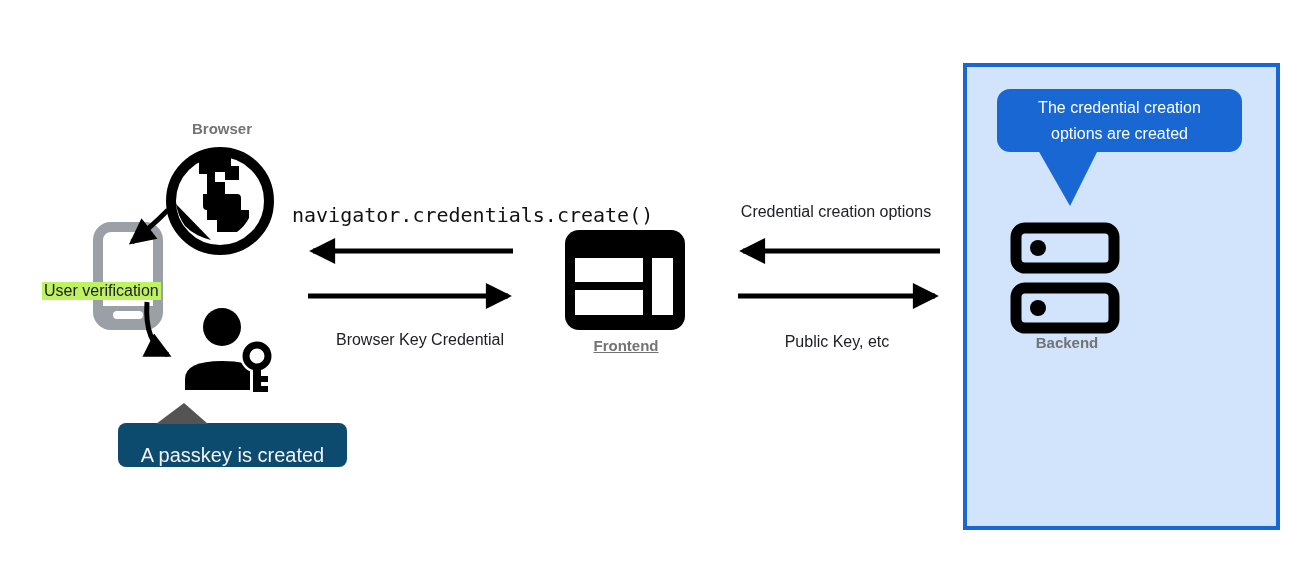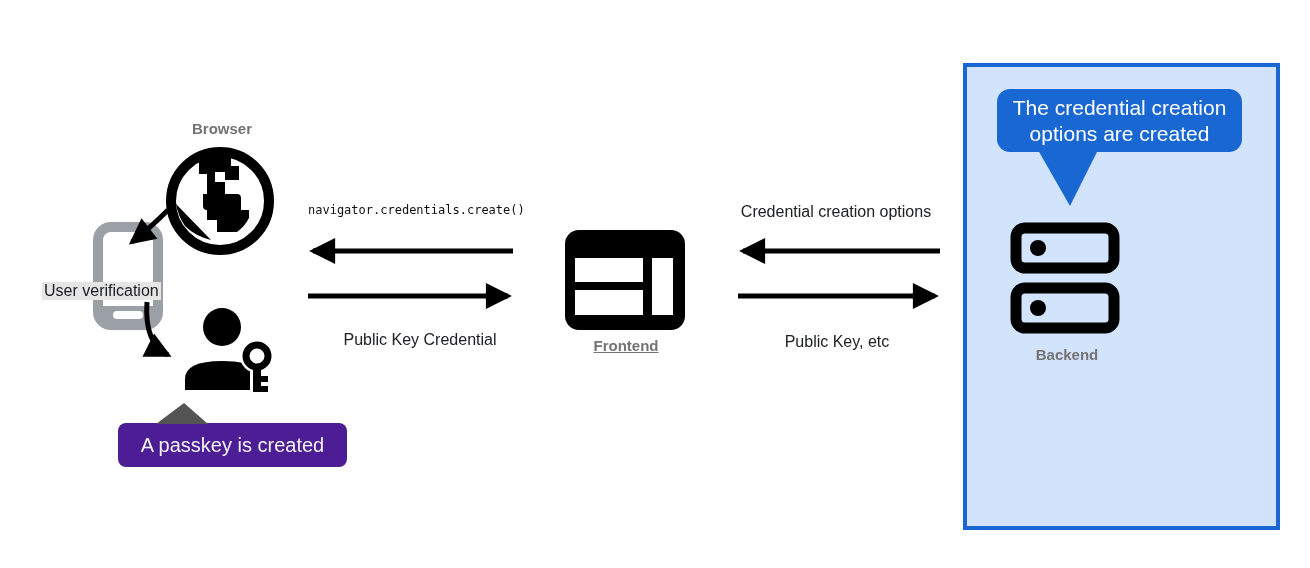--- a/index.html
+++ b/index.html
@@ -3,59 +3,59 @@
 <meta charset="utf-8">
 <style>
   html,body{margin:0;padding:0;background:#fff;}
   .canvas{
     position:relative;width:1310px;height:568px;background:#ffffff;
     font-family:"Liberation Sans",sans-serif;color:#202124;overflow:hidden;
   }
   .abs{position:absolute;}
   .label{font-size:16px;color:#202124;white-space:nowrap;}
   .label-bold{font-size:15px;font-weight:bold;color:#737373;white-space:nowrap;text-align:center;}
-  .code{font-family:"DejaVu Sans Mono",monospace;font-size:12px;color:#111;white-space:nowrap;margin-left:16px;}
+  .code{font-family:"DejaVu Sans Mono",monospace;font-size:20px;color:#111;white-space:nowrap;}
   .center{text-align:center;}
 
   
   .callout-dark{
-    left:118px;top:423px;width:229px;height:44px;background:#4c1d95;border-radius:8px;
-    display:flex;align-items:center;justify-content:center;
+    left:118px;top:423px;width:229px;height:44px;background:#0c4a6e;border-radius:8px;
+    display:flex;align-items:flex-end;justify-content:center;
     color:#f1f3f4;font-size:20px;
   }
   .callout-dark .ptr{
     position:absolute;left:38px;top:-20px;width:0;height:0;
     border-left:28px solid transparent;border-right:24px solid transparent;
     border-bottom:21px solid #545454;
   }
 
   
   .panel{
     left:963px;top:63px;width:317px;height:467px;box-sizing:border-box;
     background:#d2e3fc;border:4px solid #1967d2;
   }
   .callout-blue{
-    background:#1967d2;border-radius:13px;color:#ffffff;font-size:21px;line-height:26px;
+    background:#1967d2;border-radius:13px;color:#ffffff;font-size:16px;line-height:26px;
     display:flex;align-items:center;justify-content:center;text-align:center;
   }
   .callout-blue-top{left:997px;top:89px;width:245px;height:63px;}
   .callout-blue-top .ptr{
     position:absolute;left:41px;top:61px;width:0;height:0;
     border-left:32px solid transparent;border-right:28px solid transparent;
     border-top:56px solid #1967d2;
   }
   .callout-blue-bottom{left:1000px;top:452px;width:242px;height:60px;}
   .callout-blue-bottom .ptr{
     position:absolute;left:41px;top:-69px;width:0;height:0;
     border-left:27px solid transparent;border-right:34px solid transparent;
     border-bottom:70px solid #1967d2;
   }
   .callout-blue .txt{padding:0 14px;}
 
-  .uv-label{left:42px;top:282px;background:#e5e5e5;padding:0 2px;}
+  .uv-label{left:42px;top:282px;background:#bef264;padding:0 2px;}
   svg{display:block;}
 </style>
 </head>
 <body>
 
 <div class="canvas">
 
   <div class="abs label-bold" style="left:170px;top:120px;width:104px;">Browser</div>
 
   <svg class="abs" style="left:165px;top:146px;" width="110" height="110" viewBox="0 0 110 110" aria-hidden="true">
@@ -101,21 +101,21 @@
 
   <div class="abs label uv-label">User verification</div>
 
   <div class="abs callout-dark">
     <div class="ptr"></div>
     <span>A passkey is created</span>
   </div>
 
   <div class="abs code" style="left:292px;top:203px;">navigator.credentials.create()</div>
 
-  <div class="abs label center" style="left:330px;top:331px;width:180px;">Public Key Credential</div>
+  <div class="abs label center" style="left:330px;top:331px;width:180px;">Browser Key Credential</div>
 
   <svg class="abs" style="left:565px;top:230px;" width="120" height="100" viewBox="0 0 120 100" aria-hidden="true">
     <rect x="0" y="0" width="120" height="100" rx="14" fill="#000"></rect>
     <rect x="10" y="28" width="68" height="24" fill="#ffffff"></rect>
     <rect x="10" y="60" width="68" height="25" fill="#ffffff"></rect>
     <rect x="87" y="28" width="21" height="57" fill="#ffffff"></rect>
   </svg>
 
   <div class="abs label-bold" style="left:576px;top:337px;width:100px;text-decoration:underline;">Frontend</div>
 
@@ -125,21 +125,21 @@
 
   <div class="abs panel"></div>
 
   <svg class="abs" style="left:1010px;top:220px;" width="110" height="116" viewBox="0 0 110 116" aria-hidden="true">
     <rect x="6" y="8" width="98" height="40" rx="9" fill="#d2e3fc" stroke="#000" stroke-width="11"></rect>
     <circle cx="28" cy="28" r="8" fill="#000"></circle>
     <rect x="6" y="68" width="98" height="40" rx="9" fill="#d2e3fc" stroke="#000" stroke-width="11"></rect>
     <circle cx="28" cy="88" r="8" fill="#000"></circle>
   </svg>
 
-  <div class="abs label-bold" style="left:1017px;top:346px;width:100px;">Backend</div>
+  <div class="abs label-bold" style="left:1017px;top:334px;width:100px;">Backend</div>
 
   <div class="abs callout-blue callout-blue-top">
     <div class="ptr"></div>
     <span class="txt">The credential creation options are created</span>
   </div>
 
 
 </div>
 
 </body></html>

